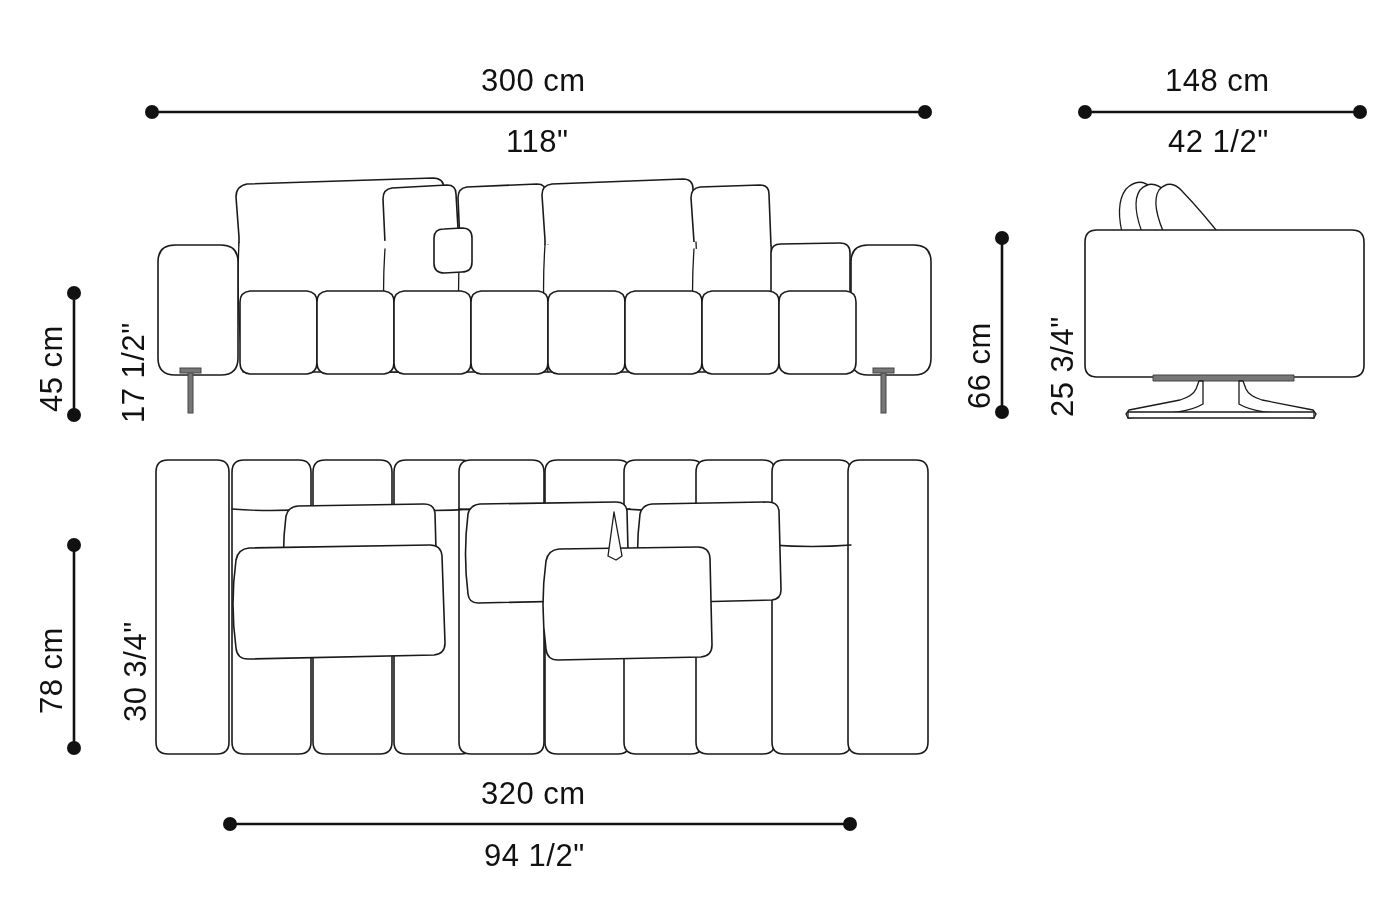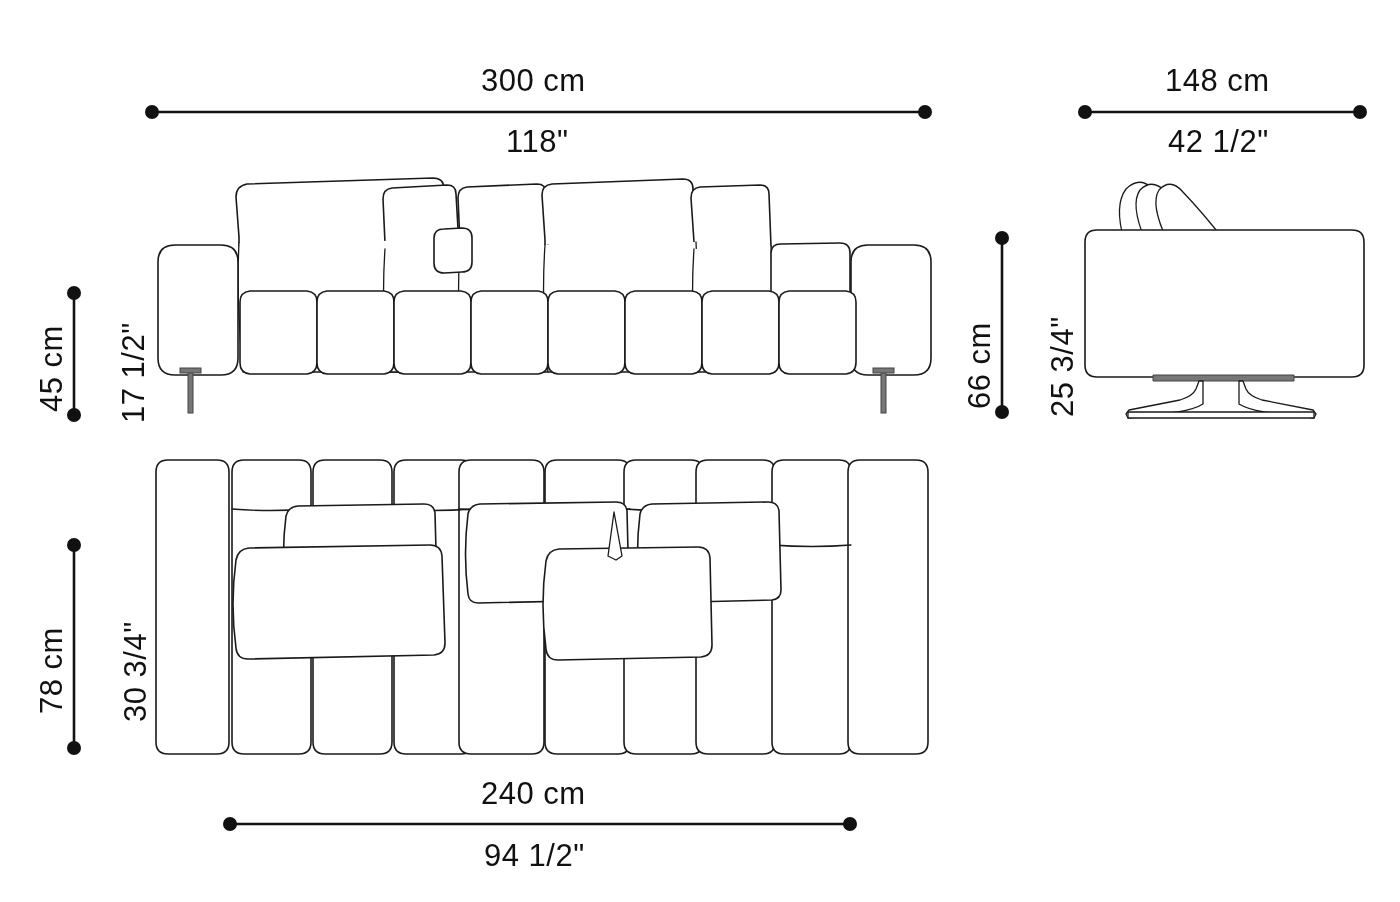--- a/index.html
+++ b/index.html
@@ -209,16 +209,16 @@
 
   <div class="vtext" style="left:34px; top:412px;">45 cm</div>
   <div class="vtext" style="left:116px; top:423px;">17 1/2"</div>
 
   <div class="vtext" style="left:962px; top:409px;">66 cm</div>
   <div class="vtext" style="left:1045px; top:417px;">25 3/4"</div>
 
   <div class="vtext" style="left:34px; top:714px;">78 cm</div>
   <div class="vtext" style="left:118px; top:722px;">30 3/4"</div>
 
-  <div class="dimtext" style="left:481px; top:776px;">240 cm</div>
+  <div class="dimtext" style="left:481px; top:776px;">320 cm</div>
   <div class="dimtext" style="left:484px; top:838px;">94 1/2"</div>
 
 </div>
 
 </body></html>

